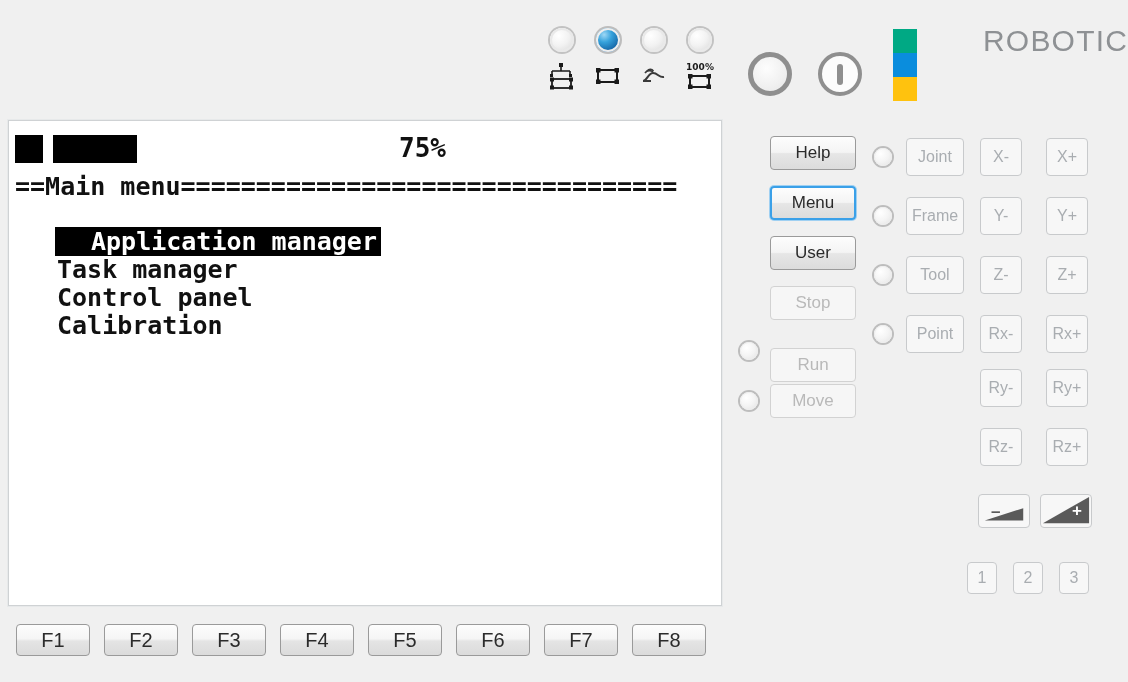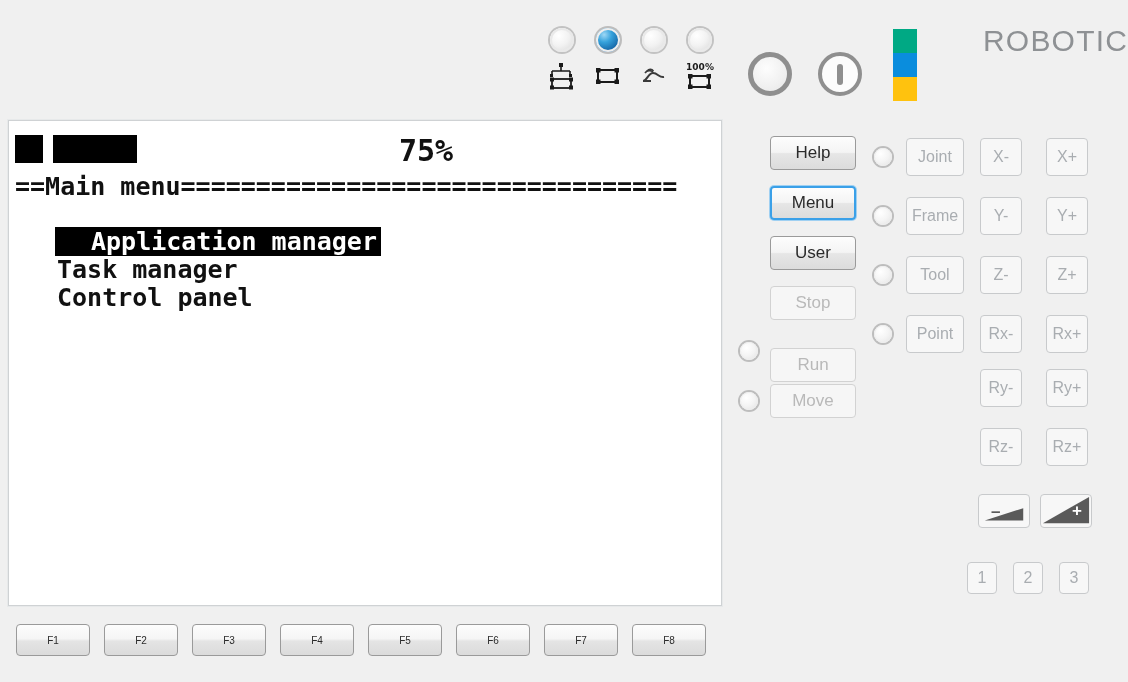--- a/index.html
+++ b/index.html
@@ -109,21 +109,21 @@
     width: 28px; height: 28px; background: #000000;
   }
   #status-block-b {
     position: absolute; left: 44px; top: 8px;
     width: 84px; height: 28px; background: #000000;
   }
   #status-speed {
     position: absolute; left: 390px; top: 6px;
     font-family: "DejaVu Sans Mono", monospace;
     font-weight: bold;
-    font-size: 30px;
+    font-size: 26px;
     color: #111111;
     letter-spacing: 0px;
   }
   #lcd-title-row {
     position: relative;
     height: 30px;
     padding-left: 6px;
     white-space: nowrap;
     overflow: hidden;
     font-family: "DejaVu Sans Mono", monospace;
@@ -260,21 +260,21 @@
   #fkey-row { position: absolute; left: 16px; top: 624px; height: 34px; }
   .fkey {
     position: absolute;
     top: 0;
     width: 74px; height: 32px;
     box-sizing: border-box;
     border-radius: 4px;
     border: 1px solid #9a9a9a;
     background: linear-gradient(to bottom, #fdfdfd 0%, #f5f5f5 46%, #e4e4e4 54%, #dbdbdb 100%);
     color: #2b2b2b;
-    font-size: 10px;
+    font-size: 20px;
     display: flex; align-items: center; justify-content: center;
     user-select: none;
   }
 </style>
 </head>
 <body>
 
 <div id="header">
 
 
@@ -365,20 +365,23 @@
     <div id="lcd-menu">
       <div class="lcd-menu-row">
         <span class="lcd-menu-item selected">Application manager</span>
       </div>
       <div class="lcd-menu-row">
         <span class="lcd-menu-item">Task manager</span>
       </div>
       <div class="lcd-menu-row">
         <span class="lcd-menu-item">Control panel</span>
       </div>
+      <div class="lcd-menu-row">
+        <span class="lcd-menu-item">Calibration</span>
+      </div>
     </div>
   </div>
 </div>
 
 <div id="action-col">
   <div class="pbtn" id="btn-help">Help</div>
   <div class="pbtn focus" id="btn-menu">Menu</div>
   <div class="pbtn" id="btn-user">User</div>
   <div class="pbtn disabled" id="btn-stop">Stop</div>
   <div class="pbtn disabled" id="btn-run">Run</div>

